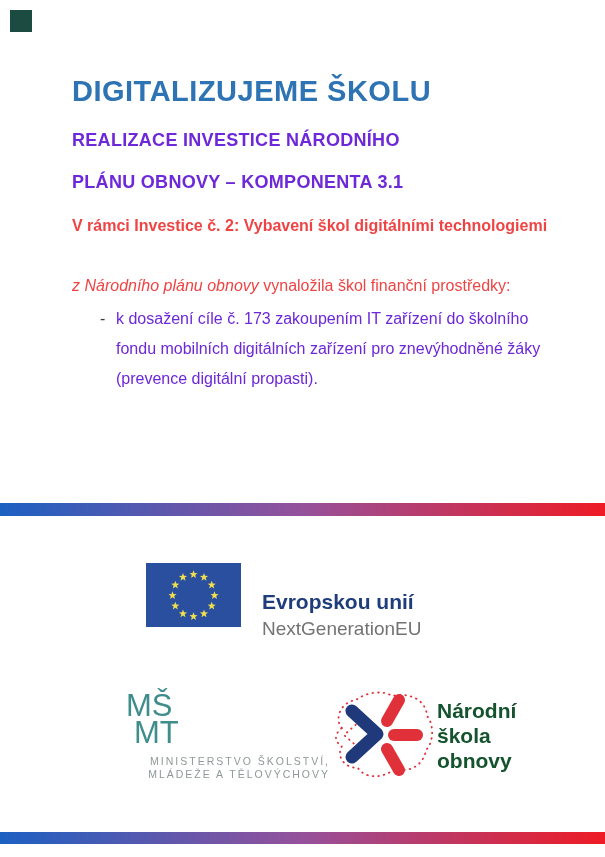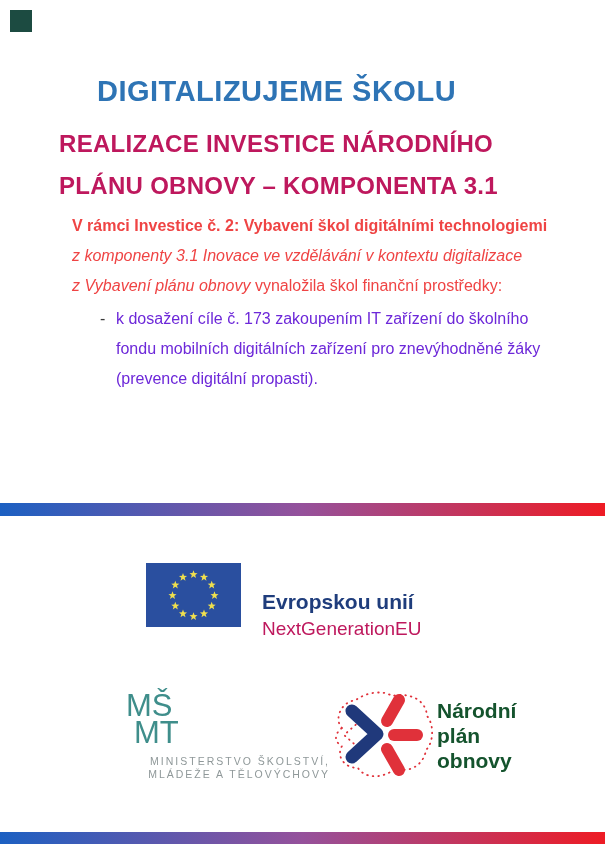--- a/index.html
+++ b/index.html
@@ -9,25 +9,24 @@
     background:#ffffff;
     overflow:hidden;
     font-family:"Liberation Sans", sans-serif;
   }
   .abs{position:absolute;}
   .corner-mark{left:10px;top:10px;width:22px;height:22px;background:#1c4b41;}
   .page-title{
     left:72px;top:75px;
     font-size:29px;font-weight:bold;color:#2e74b5;letter-spacing:0.5px;
     white-space:nowrap;
-    margin-left:25px;
   }
   .subtitle{
-    left:59px;
-    font-size:24px;font-weight:bold;color:#be185d;letter-spacing:0.3px;
+    left:72px;
+    font-size:18px;font-weight:bold;color:#6d28d9;letter-spacing:0.3px;
     white-space:nowrap;
   }
   .subtitle.l1{top:130px;}
   .subtitle.l2{top:172px;}
   .bodyline{
     left:72px;
     font-size:16px;color:#ef4444;white-space:nowrap;
   }
   .bodyline.b1{top:217px;font-weight:bold;}
   .bodyline.b2{top:247px;font-style:italic;}
@@ -44,21 +43,21 @@
   .gradient-bar.footer{top:832px;height:12px;}
   .eu-flag{left:146px;top:563px;width:95px;height:64px;}
   .eu-text{
     left:262px;
     font-size:21px;font-weight:bold;color:#1f3d7c;white-space:nowrap;
   }
   .eu-text.e1{top:563px;}
   .eu-text.e2{top:590px;}
   .eu-sub{
     left:262px;top:618px;
-    font-size:19px;font-weight:normal;color:#be185d;white-space:nowrap;
+    font-size:19px;font-weight:normal;color:#737373;white-space:nowrap;
   }
   .msmt-monogram{left:112px;top:688px;width:92px;height:64px;}
   .msmt-caption{
     left:40px;width:290px;text-align:right;
     font-size:10.5px;letter-spacing:2px;color:#8f9899;white-space:nowrap;
   }
   .msmt-caption.c1{top:755px;}
   .msmt-caption.c2{top:768px;}
   .npo-symbol{left:330px;top:688px;width:105px;height:95px;}
   .npo-text{
@@ -74,22 +73,21 @@
 
 <div class="page">
 
   <div class="abs corner-mark"></div>
 
   <div class="abs page-title">DIGITALIZUJEME ŠKOLU</div>
   <div class="abs subtitle l1">REALIZACE INVESTICE NÁRODNÍHO</div>
   <div class="abs subtitle l2">PLÁNU OBNOVY – KOMPONENTA 3.1</div>
 
   <div class="abs bodyline b1">V rámci Investice č. 2: Vybavení škol digitálními technologiemi</div>
-  <div class="abs bodyline b2">z komponenty 3.1 Inovace ve vzdělávání v kontextu digitalizace</div>
-  <div class="abs bodyline b3"><span class="italic-part">z Vybavení plánu obnovy</span><span> vynaložila škol finanční prostředky:</span></div>
+  <div class="abs bodyline b3"><span class="italic-part">z Národního plánu obnovy</span><span> vynaložila škol finanční prostředky:</span></div>
 
   <div class="abs bullet-dash t1">-</div>
   <div class="abs bullet-line t1">k dosažení cíle č. 173 zakoupením IT zařízení do školního</div>
   <div class="abs bullet-line t3">(prevence digitální propasti).</div>
   <div class="abs bullet-line t2">fondu mobilních digitálních zařízení pro znevýhodněné žáky</div>
 
   <div class="abs gradient-bar mid"></div>
 
   <div class="abs eu-flag">
     <svg width="95" height="64" viewBox="0 0 95 64" xmlns="http://www.w3.org/2000/svg">
@@ -127,18 +125,18 @@
     <svg width="105" height="95" viewBox="0 0 105 95" xmlns="http://www.w3.org/2000/svg">
       <path d="M12 40 C 4 32, 10 14, 26 12 C 36 4, 54 2, 62 8 C 80 4, 96 12, 97 28 C 104 36, 104 54, 96 62 C 94 76, 80 86, 66 80 C 52 92, 34 90, 28 80 C 14 80, 6 68, 12 58 C 4 54, 4 46, 12 40 Z" stroke="#e0313a" stroke-width="1.8" fill="none" stroke-dasharray="0.6 5" stroke-linecap="round"></path>
       <path d="M30 33 L14 47 L30 61" stroke="#e0313a" stroke-width="1.8" fill="none" stroke-dasharray="0.6 5" stroke-linecap="round"></path>
       <path d="M22 23 L47 46 L22 69" stroke="#20397b" stroke-width="13" fill="none" stroke-linecap="round" stroke-linejoin="round"></path>
       <line x1="57" y1="33" x2="69" y2="12" stroke="#e0313a" stroke-width="12" stroke-linecap="round"></line>
       <line x1="64" y1="47" x2="87" y2="47" stroke="#e0313a" stroke-width="12" stroke-linecap="round"></line>
       <line x1="57" y1="61" x2="69" y2="82" stroke="#e0313a" stroke-width="12" stroke-linecap="round"></line>
     </svg>
   </div>
   <div class="abs npo-text n1">Národní</div>
-  <div class="abs npo-text n2">plán</div>
+  <div class="abs npo-text n2">škola</div>
   <div class="abs npo-text n3">obnovy</div>
 
   <div class="abs gradient-bar footer"></div>
 
 </div>
 
 </body></html>

